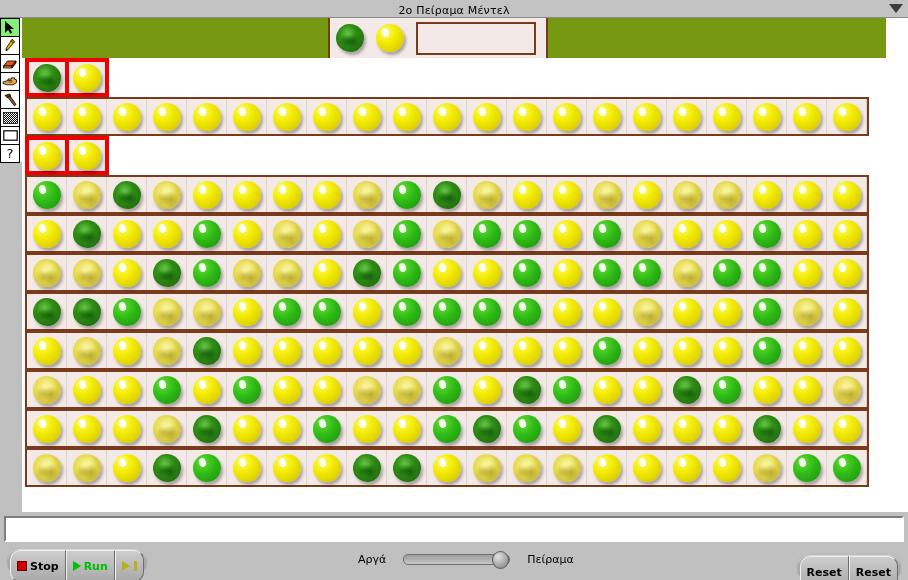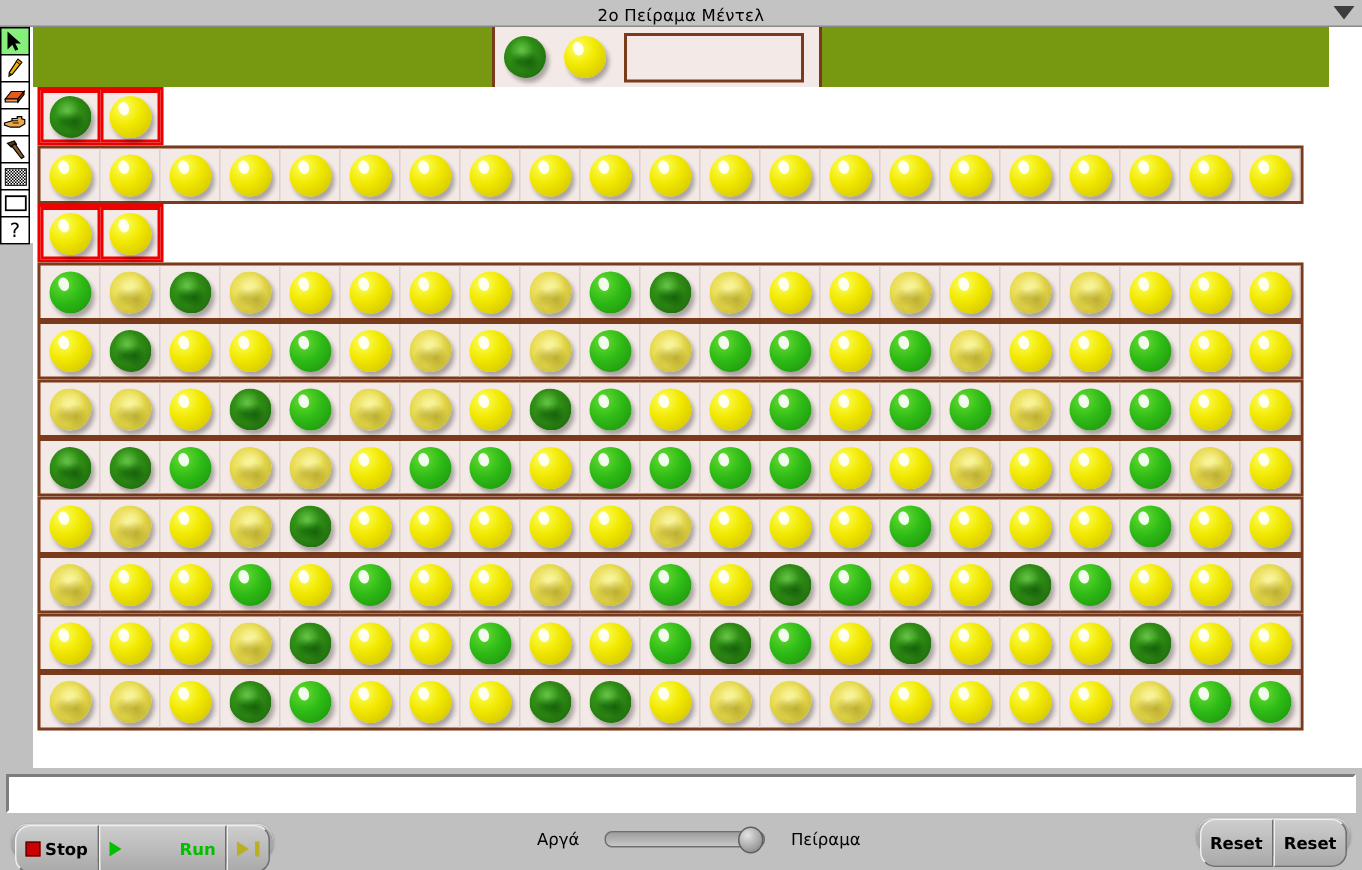--- a/index.html
+++ b/index.html
@@ -231,21 +231,21 @@
   }
   .pbtn.first { border-radius: 10px 0 0 10px; }
   .pbtn.last { border-radius: 0 10px 10px 0; }
   .sq-red { width: 8px; height: 8px; background: #cc0000; border: 1px solid #6b0000; }
   .tri-green {
     width: 0; height: 0;
     border-top: 5px solid transparent;
     border-bottom: 5px solid transparent;
     border-left: 8px solid #00c000;
   }
-  .lbl-run { color: #00c000; margin-left: 36px; }
+  .lbl-run { color: #00c000; }
   .tri-olive {
     width: 0; height: 0;
     border-top: 5px solid transparent;
     border-bottom: 5px solid transparent;
     border-left: 8px solid #b8b020;
   }
   .bar-olive { width: 3px; height: 10px; background: #b8b020; margin-left: 1px; }
 
   .slider-area {
     position: absolute;
@@ -268,21 +268,21 @@
     left: 88px; top: -4px;
     width: 15px; height: 16px;
     border-radius: 50%;
     background: radial-gradient(circle at 35% 30%, #e2e2e2 0%, #aaaaaa 55%, #7a7a7a 100%);
     border: 1px solid #5e5e5e;
     cursor: pointer;
   }
 
   .rightbtns {
     position: absolute;
-    right: 8px; top: 0;
+    right: 8px; top: 10px;
     height: 22px;
     display: flex;
     background: #a8a8a8;
     border-radius: 11px;
     padding: 1px 2px;
     box-shadow: inset 0 1px 0 #d6d6d6, 0 1px 2px rgba(0,0,0,0.35);
   }
 </style>
 </head>
 <body>

